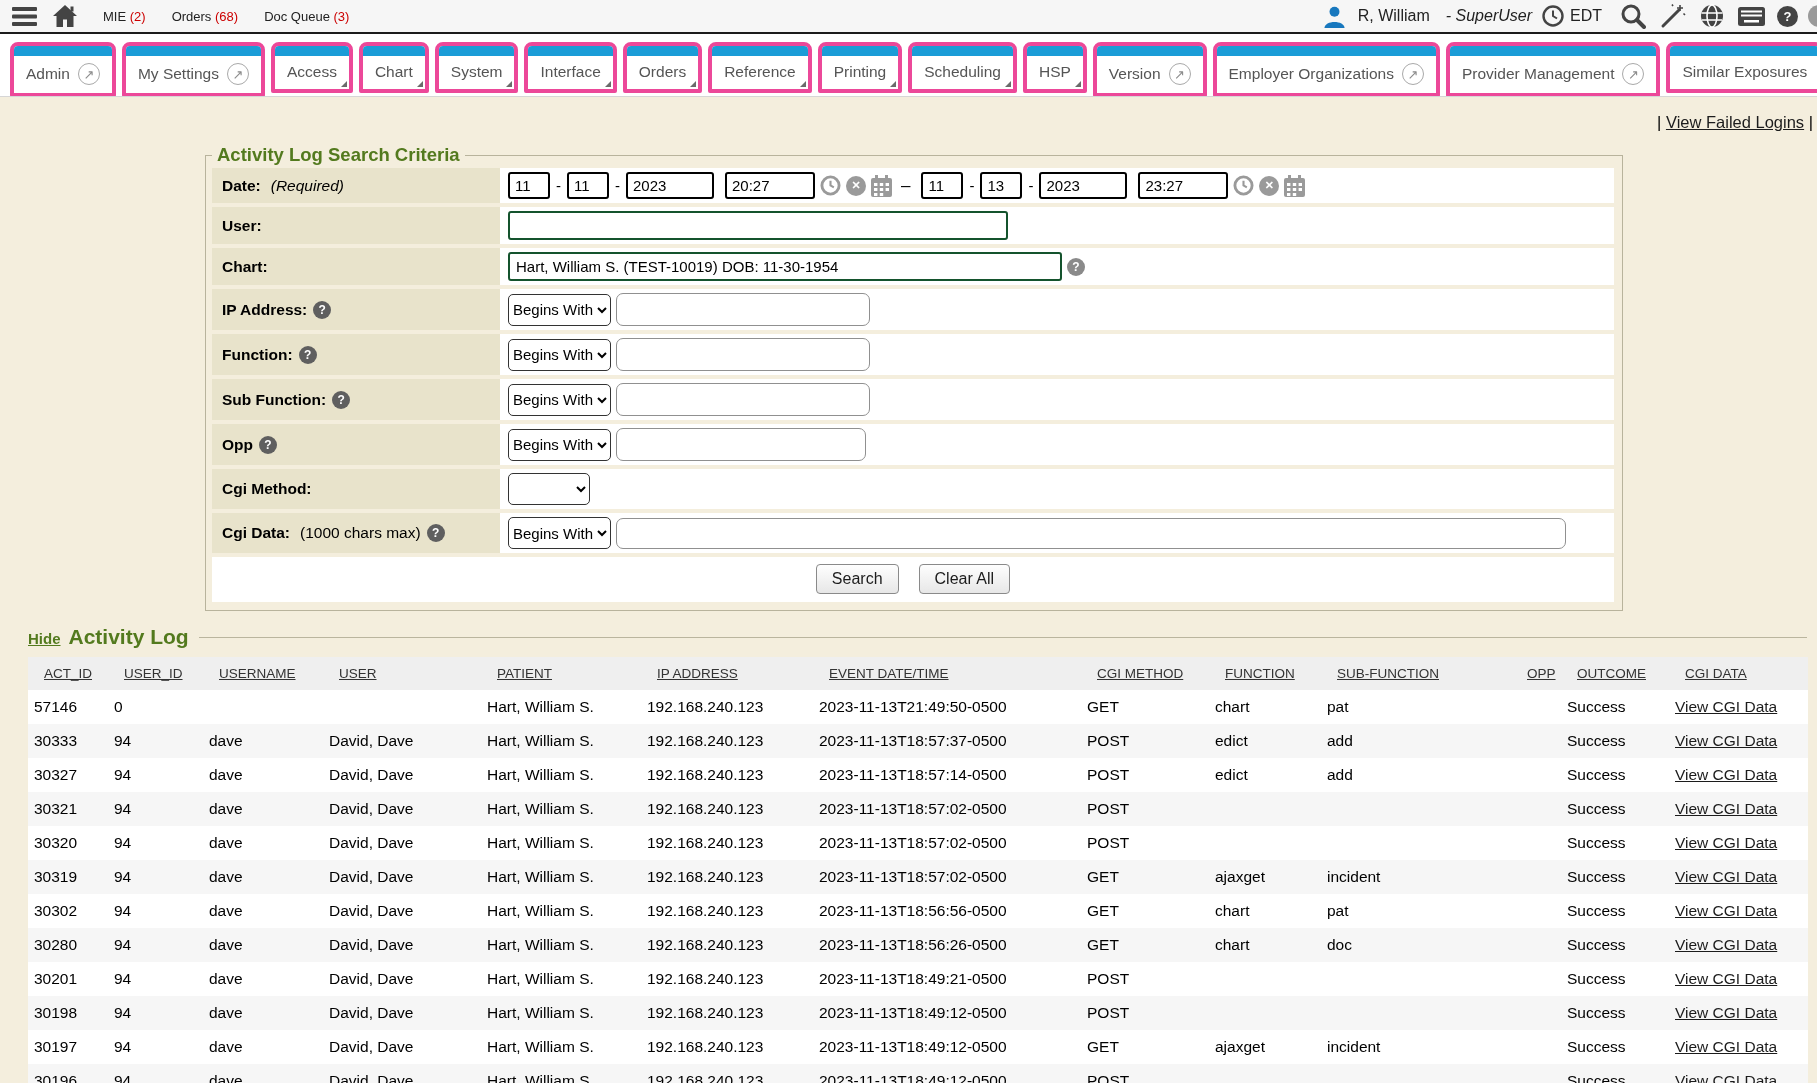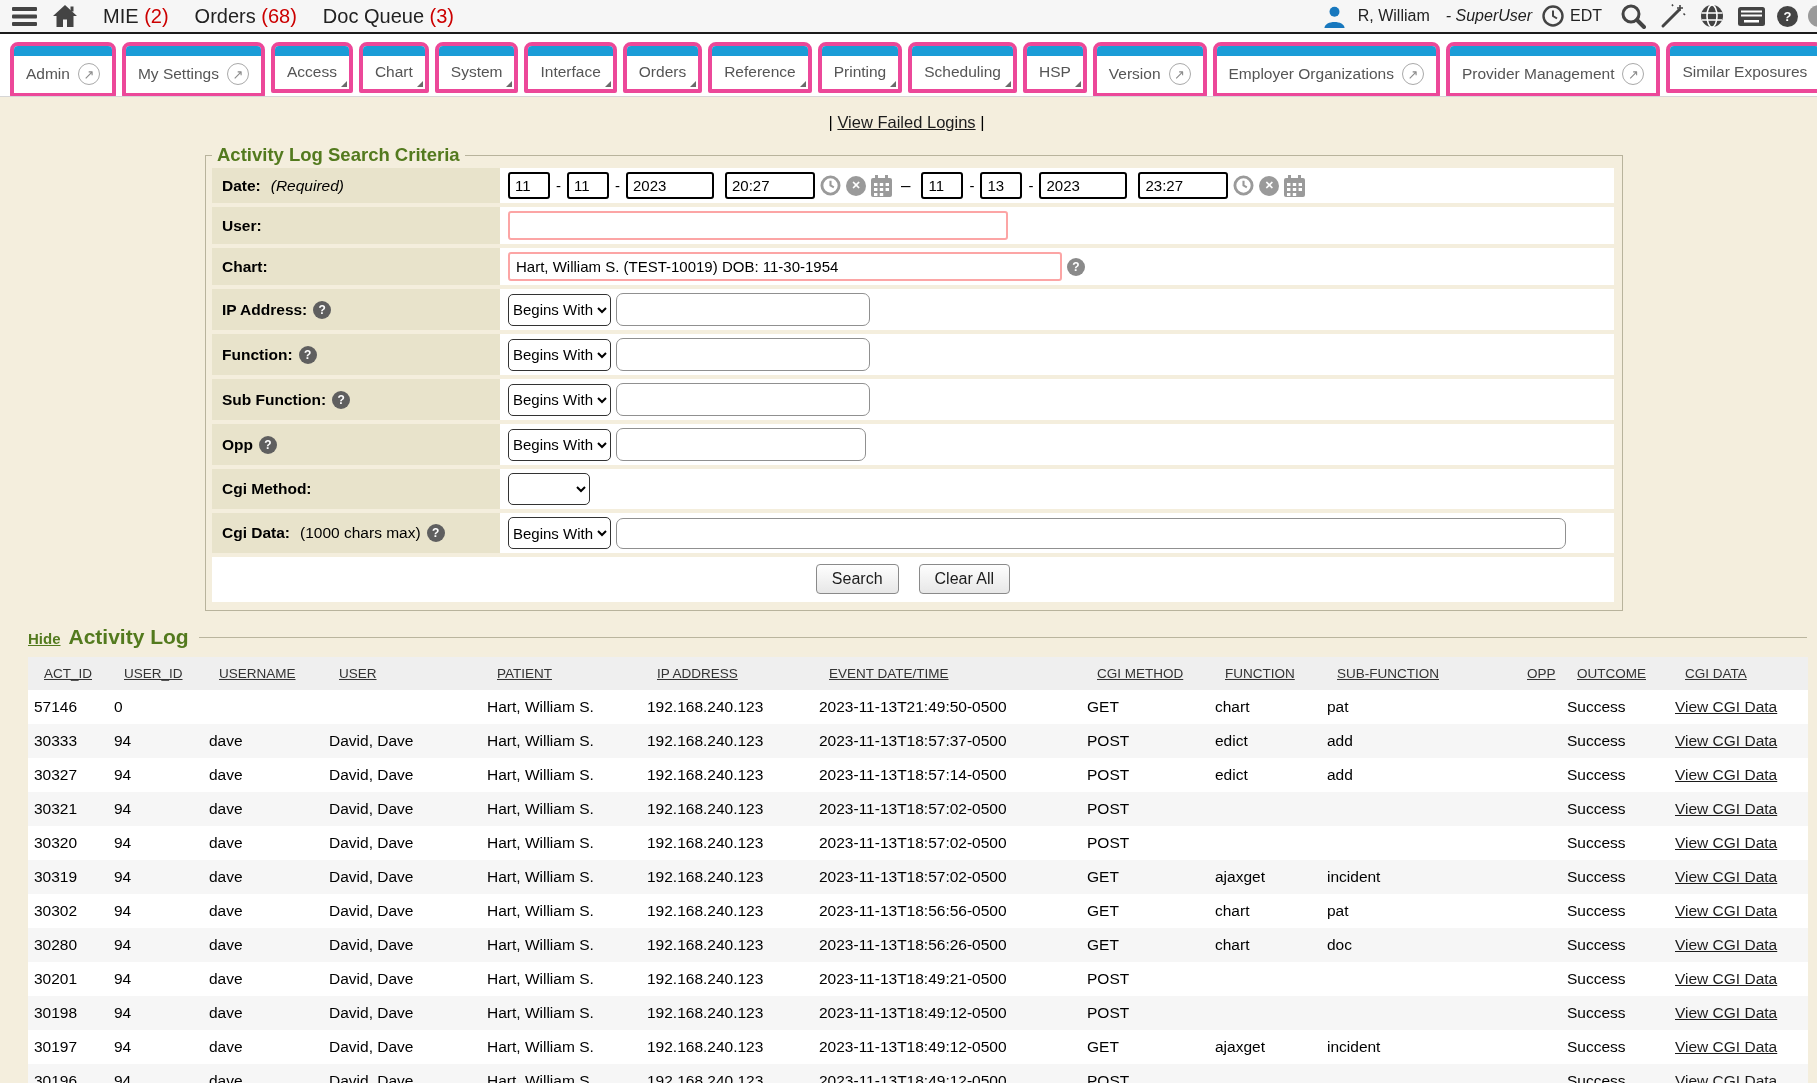--- a/index.html
+++ b/index.html
@@ -10,62 +10,62 @@
     font-family:"Liberation Sans", sans-serif;
     color:#000;
   }
   
   .topbar {
     height:34px; background:#f6f6f6; border-bottom:2px solid #1c1c1c;
     display:flex; align-items:center; padding:0 0 0 12px; overflow:hidden;
   }
   .topbar .icon-btn { display:inline-flex; align-items:center; justify-content:center; color:#444; margin-right:16px; cursor:pointer; }
   .topnav { display:flex; gap:26px; margin-left:10px; }
-  .topnav-item { font-size:20px; color:#222; cursor:pointer; white-space:nowrap; }
+  .topnav-item { font-size:13px; color:#222; cursor:pointer; white-space:nowrap; }
   .topnav-item .cnt { color:#cc0000; }
   .topbar-right { margin-left:auto; display:flex; align-items:center; gap:10px; padding-right:0; }
   .user-name { font-size:16px; color:#222; margin-left:2px; }
   .user-role { font-size:16px; font-style:italic; color:#222; margin-left:6px; }
   .tz { font-size:16px; color:#222; margin-left:-4px; }
   .badge-q { width:21px; height:21px; border-radius:50%; background:#444; color:#fff; font-weight:bold; font-size:13px;
              display:inline-flex; align-items:center; justify-content:center; }
   .cut-circle { width:22px; height:22px; border-radius:50%; background:#9a9a9a; margin-right:-13px; flex:none; }
   
   .tabstrip { background:#fff; border-bottom:1px solid #d6d6d6; padding:8px 0 8px 10px; white-space:nowrap;
               display:flex; overflow:hidden; align-items:flex-start; height:63px; }
   .tab { display:inline-flex; flex-direction:column; border:4px solid #ec4899; border-radius:8px 8px 2px 2px;
          overflow:hidden; margin-right:6px; background:#fff; cursor:pointer; flex:none; }
   .tab-blue { height:10px; background:#1a9cd7; }
   .tab-body { position:relative; display:flex; align-items:center; gap:8px; padding:7px 12px 8px 12px; font-size:15.5px; color:#555; }
   .ext-icon { width:22px; height:22px; border:1px solid #a9a9a9; border-radius:50%; color:#8b8b8b; font-size:13px;
               display:inline-flex; align-items:center; justify-content:center; }
   .corner-tri { position:absolute; right:2px; bottom:2px; width:0; height:0;
                 border-left:6px solid transparent; border-bottom:6px solid #6b6b6b; }
   
-  .failed-row { text-align:center; padding:16px 4px 0 0; font-size:16.5px; }
+  .failed-row { text-align:right; padding:16px 4px 0 0; font-size:16.5px; }
   .failed-row a { color:#1c1c1c; text-decoration:underline; cursor:pointer; }
   
   fieldset.criteria { margin:12px 0 0 205px; width:1418px; border:1px solid #b8b39c; padding:2px 8px 8px 6px; }
   fieldset.criteria legend { color:#537a1e; font-weight:bold; font-size:18.5px; padding:0 5px; }
   .frow { display:flex; margin-bottom:4px; }
   .flabel { width:288px; flex:none; background:#e8e3cb; padding:8px 10px; font-size:15.5px; font-weight:bold;
             display:flex; align-items:center; gap:6px; }
   .flabel .req { font-weight:normal; font-style:italic; margin-left:4px; }
   .flabel .note { font-weight:normal; margin-left:4px; }
   .fval { flex:1; background:#fff; display:flex; align-items:center; padding:4px 8px; gap:5px; }
   .qicon { width:18px; height:18px; flex:none; border-radius:50%; background:#5f5f5f; color:#fff; font-size:12px; font-weight:bold;
            display:inline-flex; align-items:center; justify-content:center; cursor:pointer; }
   .din { border:2px solid #000; border-radius:3px; height:27px; font-size:15px; padding:2px 5px; font-family:inherit; }
   .w-mon{width:42px;} .w-day{width:42px;} .w-yr{width:88px;} .w-time{width:90px;}
   .dsep { font-size:15px; margin:0 1px; }
   .rangesep { font-size:17px; margin:0 6px 0 4px; }
   .gicon { color:#9a9a9a; display:inline-flex; align-items:center; cursor:pointer; }
   .xcirc { width:20px; height:20px; border-radius:50%; background:#9a9a9a; color:#fff; font-size:11px; font-weight:bold;
            display:inline-flex; align-items:center; justify-content:center; cursor:pointer; }
-  .tin { border:2px solid #fca5a5; border-radius:3px; height:29px; font-size:15px; padding:2px 6px; font-family:inherit; }
+  .tin { border:2px solid #14532d; border-radius:3px; height:29px; font-size:15px; padding:2px 6px; font-family:inherit; }
   .w-user{width:500px;} .w-chart{width:554px;}
   .bsel { height:32px; font-size:15px; border:1px solid #333; border-radius:5px; padding:2px 0; background:#fff; font-family:inherit; }
   .rin { border:1px solid #909090; border-radius:7px; height:33px; font-size:15px; padding:2px 8px; font-family:inherit; }
   .w-beg{width:254px;} .w-opp{width:250px;} .w-cgi{width:950px; height:31px;}
   .sel-small { width:82px; height:32px; font-size:15px; border:1px solid #333; border-radius:5px; background:#fff; }
   .btnrow { background:#fff; display:flex; justify-content:center; gap:20px; padding:7px 0 8px 0; }
   .btn { font-family:inherit; font-size:16px; padding:5px 15px; border:1px solid #8a8a8a; border-radius:4px;
          background:linear-gradient(#fefefe,#e7e7e7); cursor:pointer; color:#1c1c1c; }
   
   .log-head { display:flex; align-items:baseline; margin:14px 10px 0 28px; }

